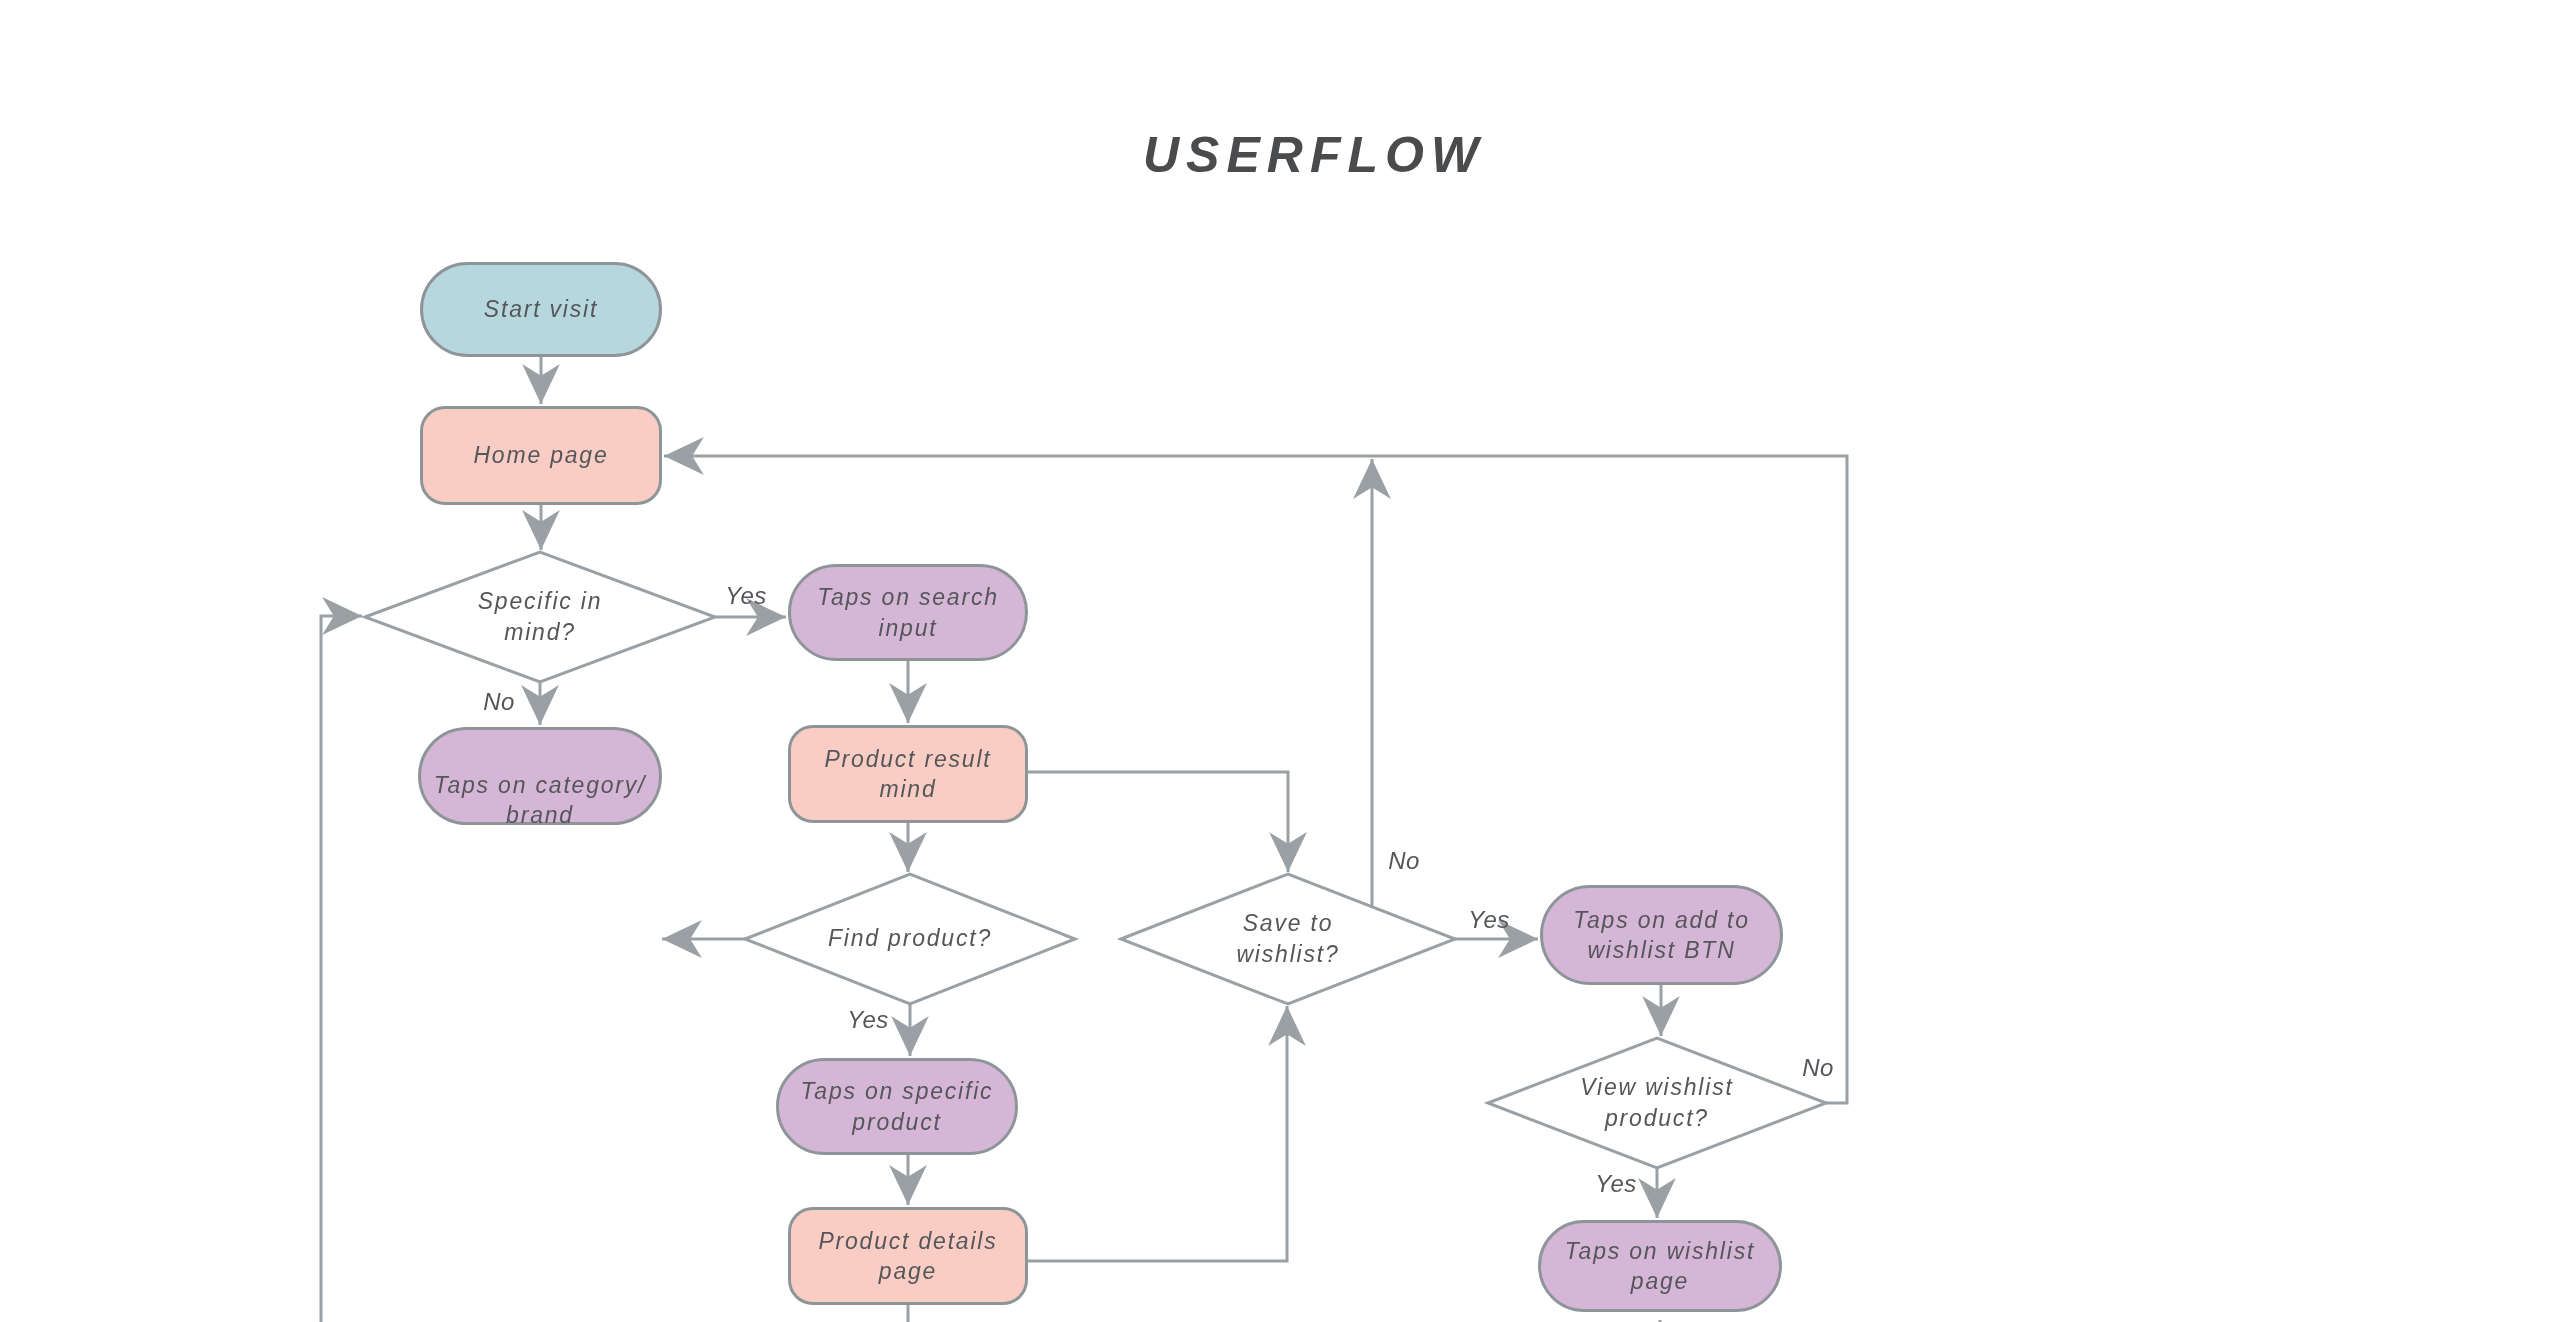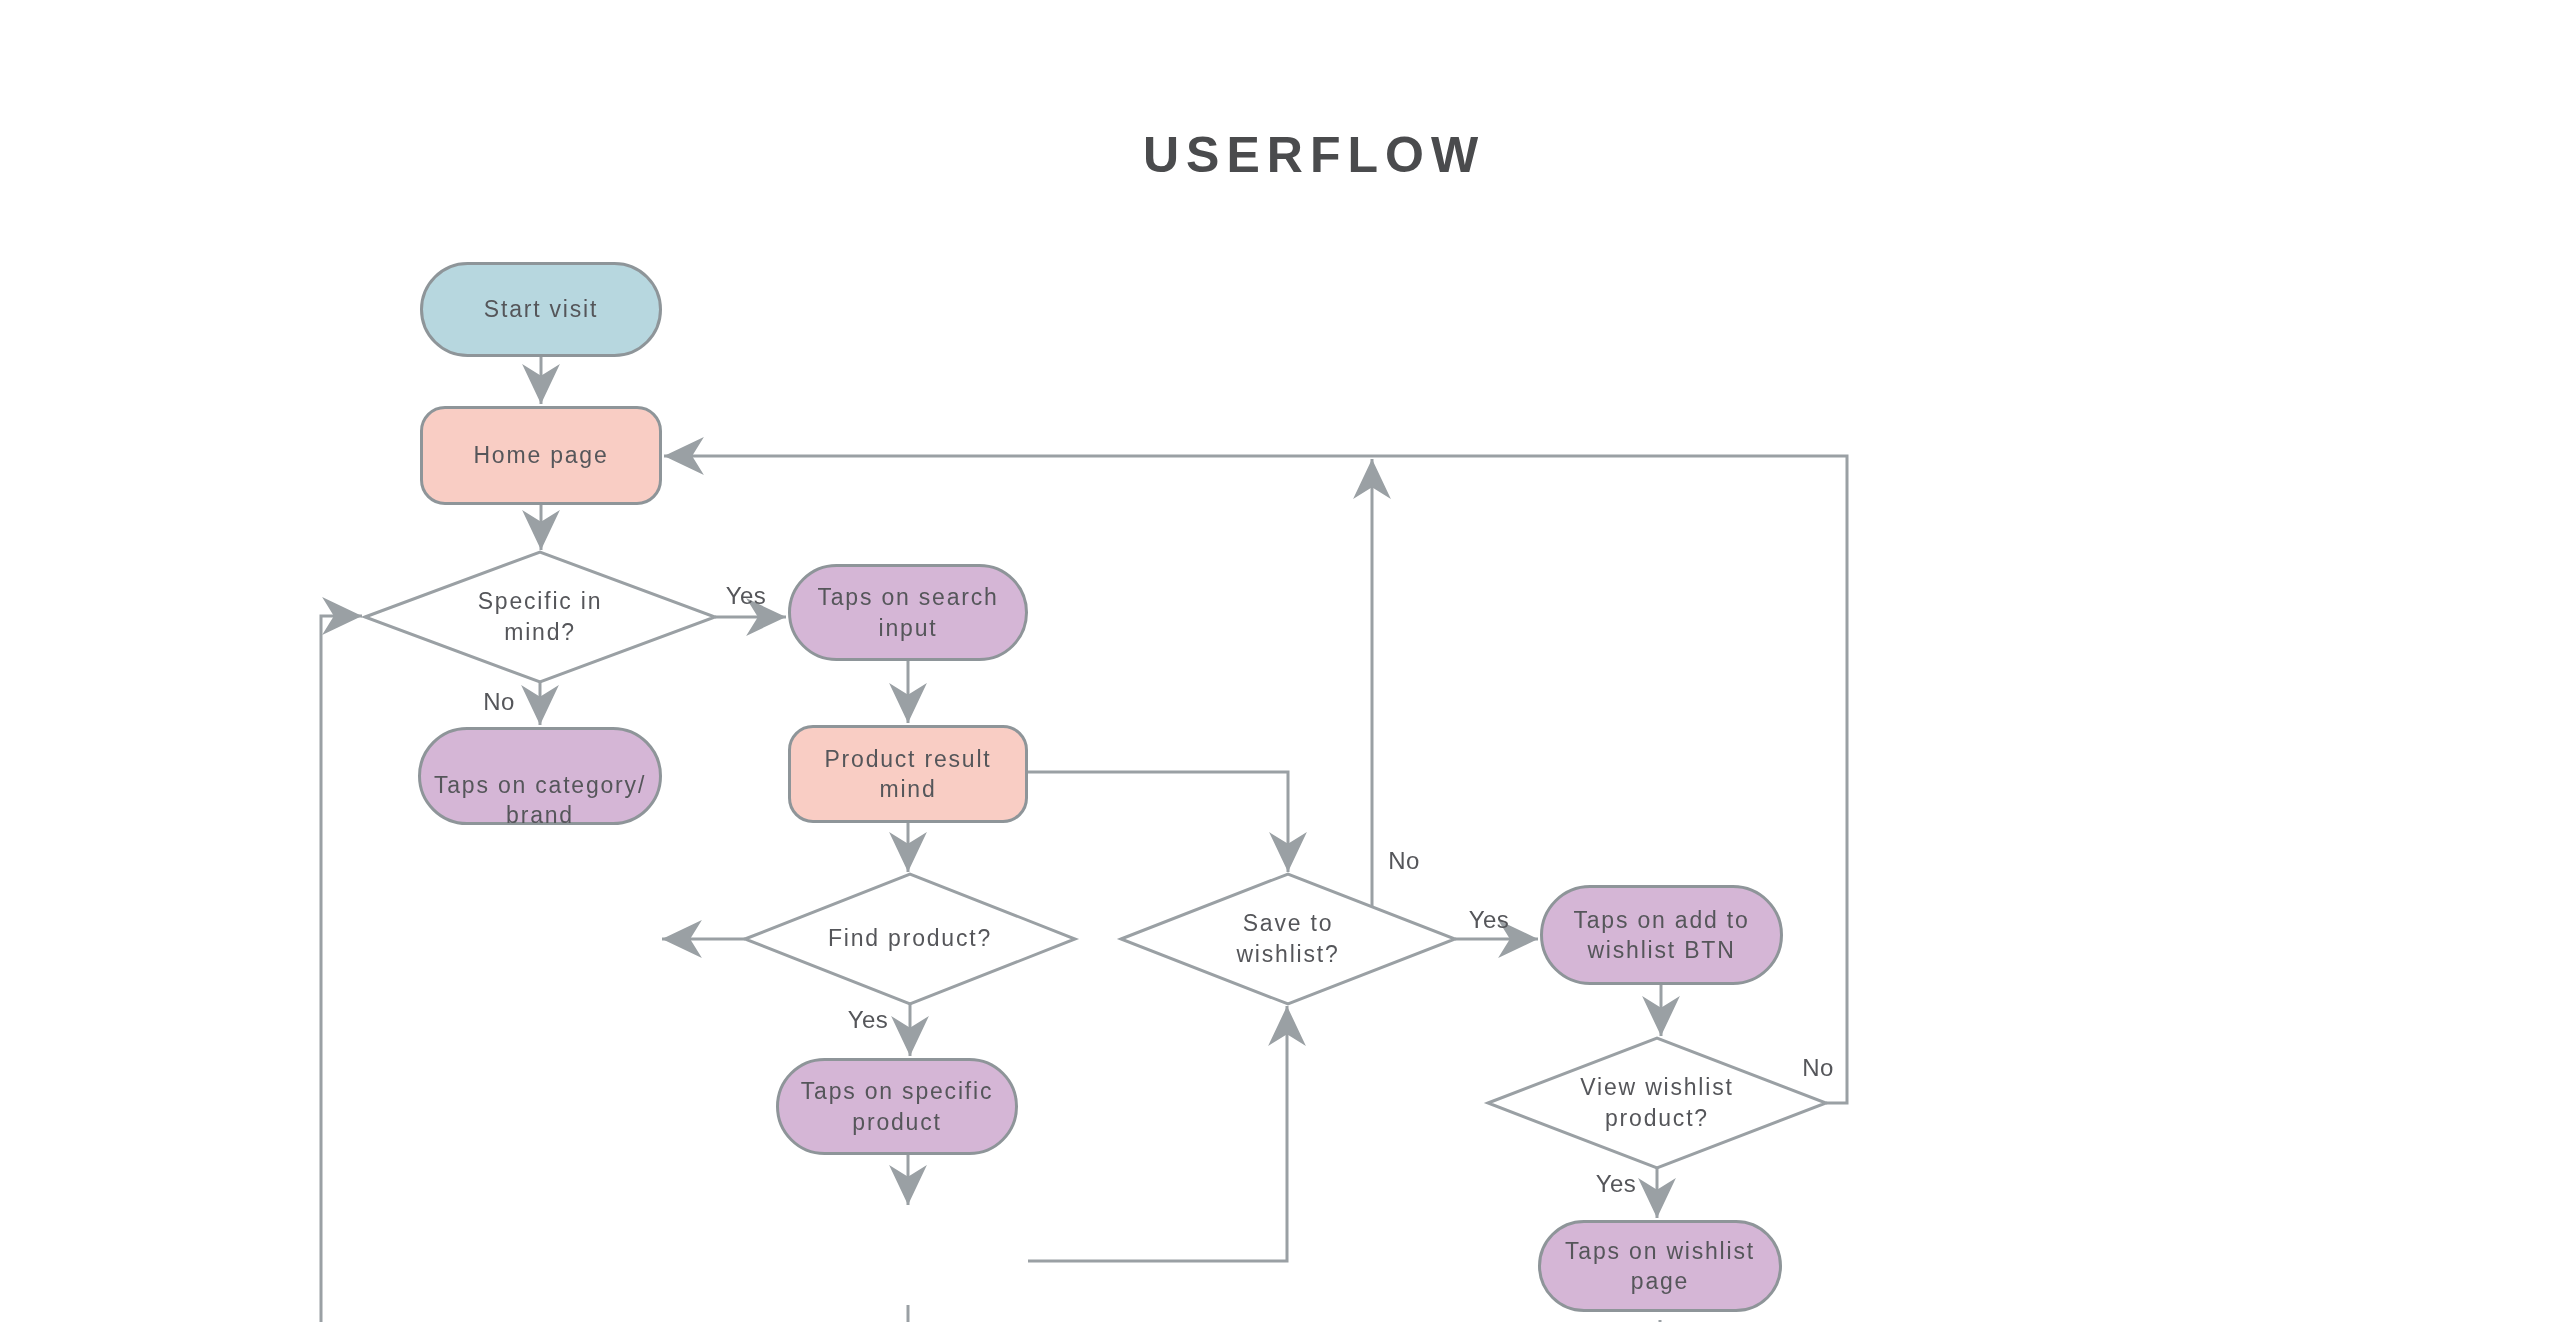--- a/index.html
+++ b/index.html
@@ -11,20 +11,21 @@
     --text:#55565a;
     --title:#4a4b4d;
   }
   html,body{margin:0;padding:0;background:#ffffff;}
   .canvas{
     position:relative;
     width:2560px;height:1322px;
     background:#ffffff;
     overflow:hidden;
     font-family:"Liberation Sans","DejaVu Sans",sans-serif;
+    font-style:italic;
   }
   .flow-svg{position:absolute;left:0;top:0;width:2560px;height:1322px;}
   .connector{stroke:var(--line);stroke-width:3;fill:none;marker-end:url(#arw);}
   .connector-plain{stroke:var(--line);stroke-width:3;fill:none;}
   .diamond{fill:#ffffff;stroke:var(--line);stroke-width:3;}
   #arw path{fill:var(--line);}
   .page-title{
     position:absolute;left:1143px;top:126px;
     font-size:50px;font-weight:bold;letter-spacing:7px;
     color:var(--title);
@@ -111,20 +112,23 @@
 
 
   <div class="node pill purple" style="left:1540px;top:885px;width:243px;height:100px;">
     <span style="max-width:205px;">Taps on add to wishlist BTN</span>
   </div>
 
   <div class="node pill purple" style="left:776px;top:1058px;width:242px;height:97px;text-align:center;">
     <span style="max-width:230px;">Taps on specific product</span>
   </div>
 
+  <div class="node pink" style="left:788px;top:1207px;width:240px;height:98px;">
+    <span style="max-width:180px;">Product details page</span>
+  </div>
 
   <div class="node pill purple" style="left:1538px;top:1220px;width:244px;height:92px;">
     <span style="max-width:200px;">Taps on wishlist page</span>
   </div>
 
   <div class="dlabel" style="left:540px;top:617px;width:170px;">Specific in mind?</div>
   <div class="dlabel" style="left:910px;top:939px;width:230px;">Find product?</div>
   <div class="dlabel" style="left:1288px;top:939px;width:160px;">Save to wishlist?</div>
   <div class="dlabel" style="left:1657px;top:1103px;width:215px;">View wishlist product?</div>
 

